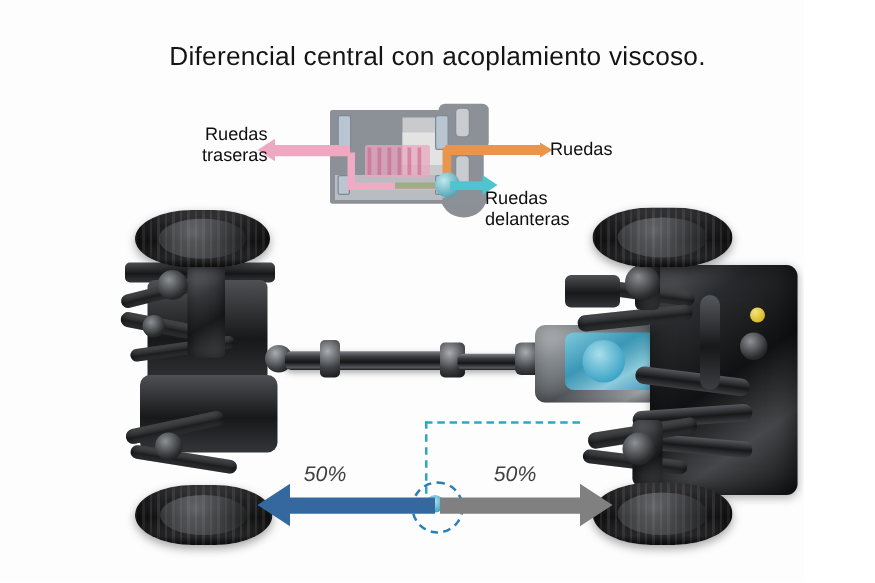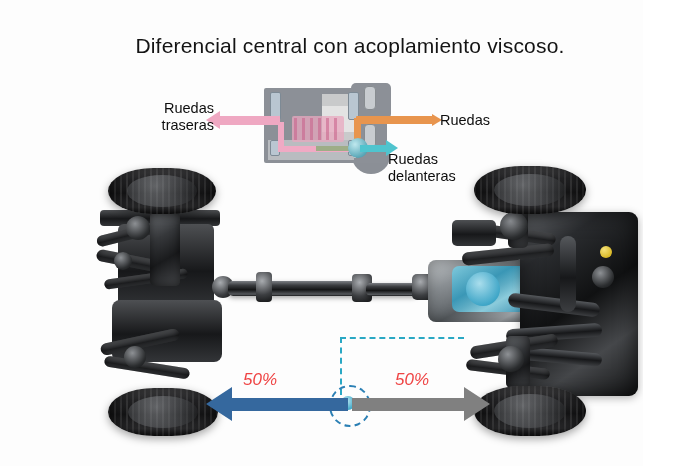--- a/index.html
+++ b/index.html
@@ -96,21 +96,21 @@
   .dashh{position:absolute;border-top:2px dashed #2aa8c4;}
   .dashcircle{position:absolute;border:2px dashed #2a7fb4;border-radius:50%;background:transparent;}
   .dashdot{position:absolute;border-radius:50%;background:radial-gradient(circle at 40% 35%,#b9e6f2,#3aa6c6 75%);}
 
   
   .arrow-bar{position:absolute;height:13px;}
   .arrow-head-left{position:absolute;width:0;height:0;border-top:17px solid transparent;border-bottom:17px solid transparent;}
   .arrow-head-right{position:absolute;width:0;height:0;border-top:17px solid transparent;border-bottom:17px solid transparent;}
   .pct{
     position:absolute;font-family:"Liberation Sans",sans-serif;font-style:italic;
-    font-size:17px;color:#ef4444;white-space:nowrap;
+    font-size:17px;color:#404040;white-space:nowrap;
   }
 </style>
 </head>
 <body>
 
 <div id="stage">
 
   <div class="title">Diferencial central con acoplamiento viscoso.</div>
 
   <div class="chassis">

